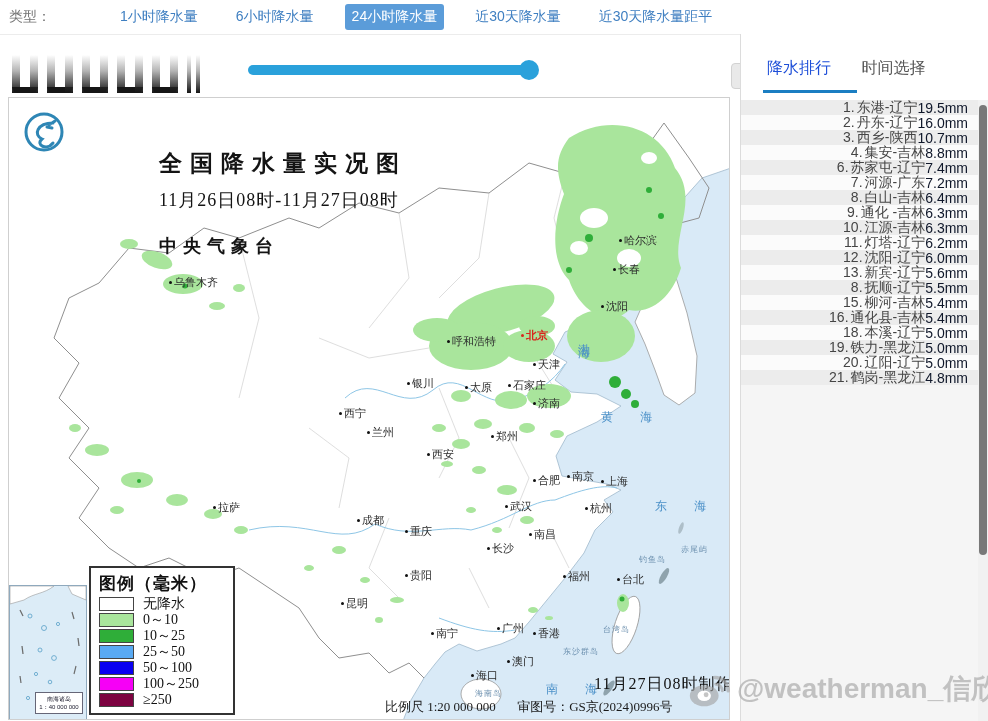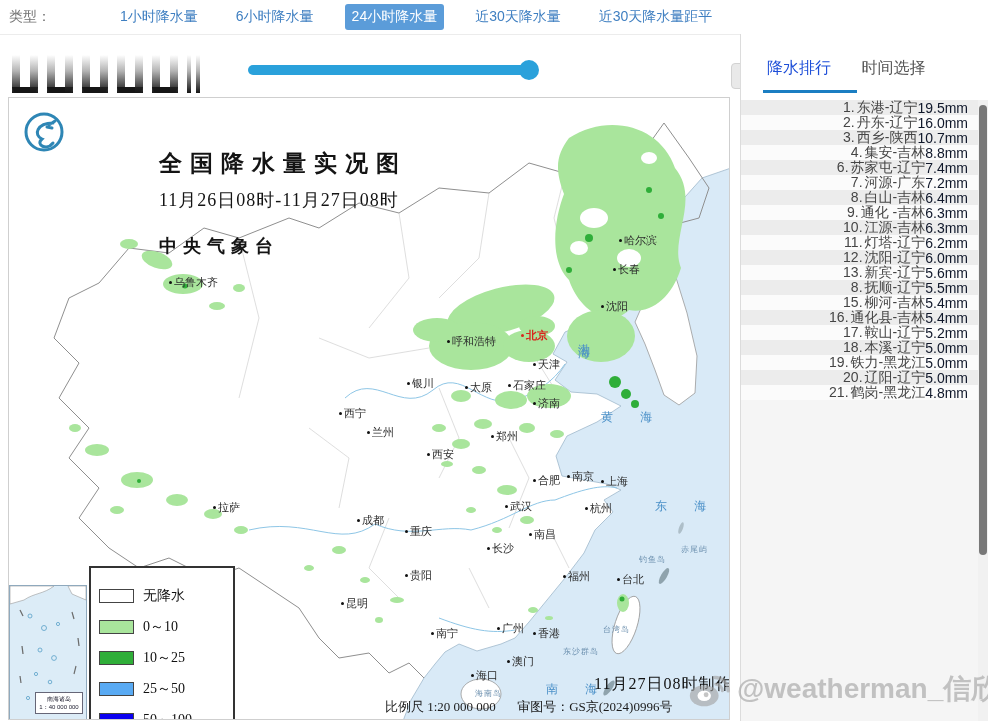--- a/index.html
+++ b/index.html
@@ -48,21 +48,21 @@
   .city::before{content:"";display:inline-block;width:3px;height:3px;background:#111;
     border-radius:50%;margin-right:2px;vertical-align:2px}
   .city.capital{color:#d9251d;font-weight:bold}
   .city.capital::before{background:#d9251d}
   .sea{position:absolute;color:#4a90c8;font-size:12px;letter-spacing:12px;white-space:nowrap}
   .sea.vertical{writing-mode:vertical-rl;letter-spacing:3px}
   .isl{position:absolute;color:#6b8fae;font-size:8px;letter-spacing:1px;white-space:nowrap}
   .legend{position:absolute;left:80px;top:468px;width:146px;background:#fff;border:2px solid #333;
     padding:4px 8px 6px 8px;font-family:"Liberation Serif",serif;box-sizing:border-box}
   .legend-title{font-size:17px;font-weight:bold;color:#111;letter-spacing:1px}
-  .legend-row{display:flex;align-items:center;margin-top:16px;height:15px}
+  .legend-row{display:flex;align-items:center;margin-top:1px;height:15px}
   .swatch{display:inline-block;width:35px;height:14px;border:1px solid #444;box-sizing:border-box}
   .legend-label{font-size:14px;color:#111;margin-left:9px}
   .inset{position:absolute;left:0px;top:487px;width:78px;height:136px;background:#dcecf7;
     border:1px solid #8fa9bd;box-sizing:border-box;overflow:hidden}
   .inset-label{position:absolute;right:3px;bottom:6px;width:46px;background:#fff;border:1px solid #667;
     font-size:6px;line-height:8px;color:#223;text-align:center;padding:2px 0}
   .made-at{position:absolute;left:585px;top:576px;font-family:"Liberation Serif",serif;font-size:16px;
     color:#111;letter-spacing:1px;white-space:nowrap}
   .scale-line{position:absolute;left:376px;top:600px;font-family:"Liberation Serif",serif;font-size:13px;
     color:#1a1a1a;white-space:nowrap}
@@ -355,20 +355,21 @@
         <span class="isl" style="left: 466px; top: 590px;">海南岛</span>
 
         <span class="isl" style="left: 554px; top: 548px;">东沙群岛</span>
 
         <span class="isl" style="left: 630px; top: 456px;">钓鱼岛</span>
 
         <span class="isl" style="left: 672px; top: 446px;">赤尾屿</span>
       </div>
 
     <div class="legend">
+      <div class="legend-title">图例（毫米）</div>
       <div>
 
           <div class="legend-row">
             <i class="swatch" style="background: rgb(255, 255, 255);"></i>
             <span class="legend-label">无降水</span>
           </div>
 
           <div class="legend-row">
             <i class="swatch" style="background: rgb(169, 229, 156);"></i>
             <span class="legend-label">0～10</span>
@@ -519,24 +520,20 @@
         <div class="rank-row">
           <span class="rank-name"><b class="rk">15.</b><span>柳河-吉林</span></span>
           <span class="rank-value">5.4mm</span>
         </div>
 
         <div class="rank-row">
           <span class="rank-name"><b class="rk">16.</b><span>通化县-吉林</span></span>
           <span class="rank-value">5.4mm</span>
         </div>
 
-        <div class="rank-row">
-          <span class="rank-name"><b class="rk">17.</b><span>鞍山-辽宁</span></span>
-          <span class="rank-value">5.2mm</span>
-        </div>
 
         <div class="rank-row">
           <span class="rank-name"><b class="rk">18.</b><span>本溪-辽宁</span></span>
           <span class="rank-value">5.0mm</span>
         </div>
 
         <div class="rank-row">
           <span class="rank-name"><b class="rk">19.</b><span>铁力-黑龙江</span></span>
           <span class="rank-value">5.0mm</span>
         </div>

